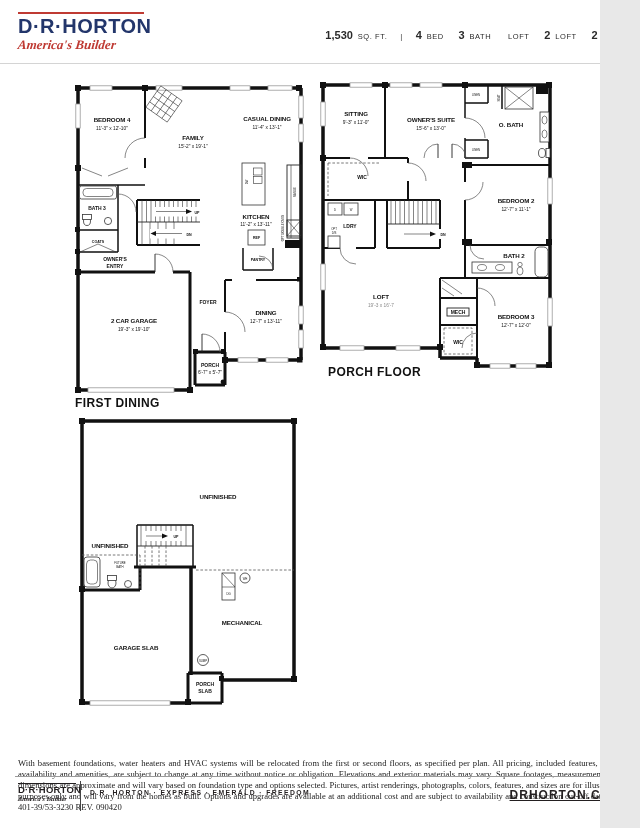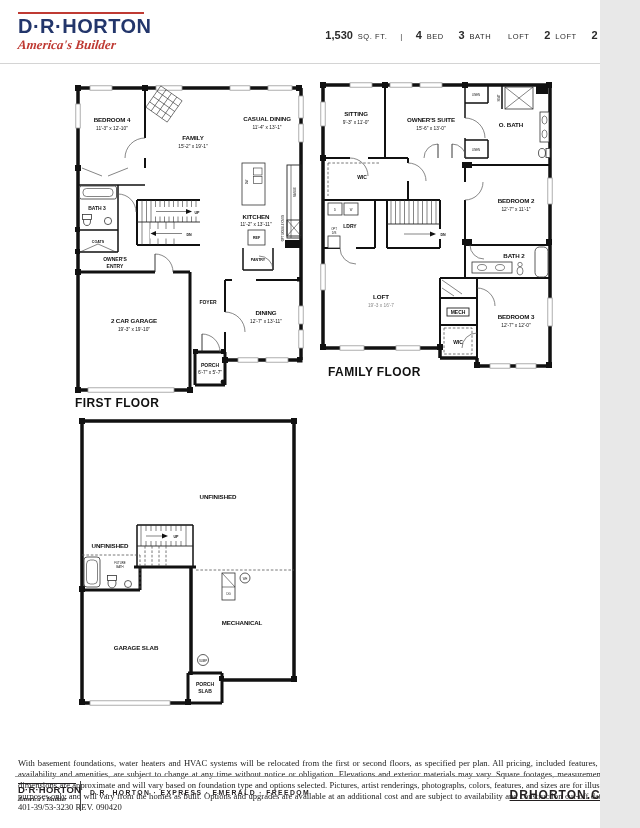--- a/index.html
+++ b/index.html
@@ -195,21 +195,21 @@
       <text class="sm" x="198" y="181" text-anchor="middle">PANTRY</text>
       <text class="rm" x="74" y="243" text-anchor="middle">2 CAR GARAGE</text>
       <text class="dim" x="74" y="250.5" text-anchor="middle">19'-3" x 19'-10"</text>
       <text class="md" x="148" y="224" text-anchor="middle" font-size="5.5">FOYER</text>
       <text class="rm" x="206" y="235" text-anchor="middle">DINING</text>
       <text class="dim" x="206" y="242.5" text-anchor="middle">12'-7" x 13'-11"</text>
       <text class="md" x="150" y="287" text-anchor="middle" font-size="4.6">PORCH</text>
       <text class="dim" x="150" y="293.5" text-anchor="middle" font-size="4">6'-7" x 5'-7"</text>
     </g>
   </svg>
-  <div class="floor-title" style="left:75px;top:396px">FIRST FLOOR</div>
+  <div class="floor-title" style="left:75px;top:396px">FIRST DINING</div>
 
   <svg class="plan" style="left:320px;top:78px" width="260" height="295" viewBox="0 0 260 295">
     <g>
       <path class="w35" d="M3,7 H230 M230,7 V288 M230,288 H157 M157,288 V280 M157,280 H120 M120,280 V270 M120,270 H3 M3,7 V270"></path>
       <path class="w2" d="M65,7 V80 M3,80 H30 M48,80 H65 M65,80 H88 M88,80 V85 M88,103 V122 M3,122 H120 M55,122 V170 M3,170 H20 M36,170 H55 M120,122 V170 M67,122 H120 M67,122 V170 M67,170 H120 M145,87 H230 M145,87 V104 M145,122 V167 M145,167 H230 M145,167 V200 M145,200 H230 M157,200 V210 M157,228 V288 M120,200 V280 M120,200 H145 M120,220 H157 M120,247 H157 M157,200 V280"></path>
       <path class="w15" d="M145,7 V25 M145,25 H168 M168,7 V25 M145,25 V40 M145,60 V62 M145,62 H168 M168,62 V80 M145,62 V80 M145,80 H168 M182,7 V31"></path>
     </g>
     <g>
       <rect class="win" x="30" y="4.8" width="22" height="4.4"></rect>
       <rect class="win" x="70" y="4.8" width="22" height="4.4"></rect>
@@ -300,21 +300,21 @@
       <text class="rm" x="194" y="180" text-anchor="middle">BATH 2</text>
       <text class="rm" x="61" y="221" text-anchor="middle">LOFT</text>
       <text class="dimg" x="61" y="228.5" text-anchor="middle">19'-3 x 16'-7</text>
       <text class="md" x="138" y="236" text-anchor="middle">MECH</text>
       <rect class="w1" x="127" y="230" width="22" height="8" fill="none"></rect>
       <text class="md" x="138" y="266" text-anchor="middle">WIC</text>
       <text class="rm" x="196" y="241" text-anchor="middle">BEDROOM 3</text>
       <text class="dim" x="196" y="248.5" text-anchor="middle">12'-7" x 12'-0"</text>
     </g>
   </svg>
-  <div class="floor-title" style="left:328px;top:365px">FAMILY FLOOR</div>
+  <div class="floor-title" style="left:328px;top:365px">PORCH FLOOR</div>
 
   <svg class="plan" style="left:70px;top:413px" width="240" height="302" viewBox="0 0 240 302">
     <g>
       <path class="w35" d="M12,8 H224 M224,8 V267 M224,267 H152 M12,8 V290 M12,290 H118 M121,154 V262"></path>
       <path class="w3" d="M12,177 H70 M70,154 V177 M64,154 H126 M118,260 H152 M118,260 V290 M118,290 H152 M152,260 V290"></path>
       <path class="w15" d="M67,112 H123 M67,112 V154 M123,112 V154"></path>
       <path class="dash" d="M126,157 H224 M70,142 V177 M12,142 H70"></path>
     </g>
     <g>
       <rect class="blk" x="9" y="5" width="6" height="6"></rect>

